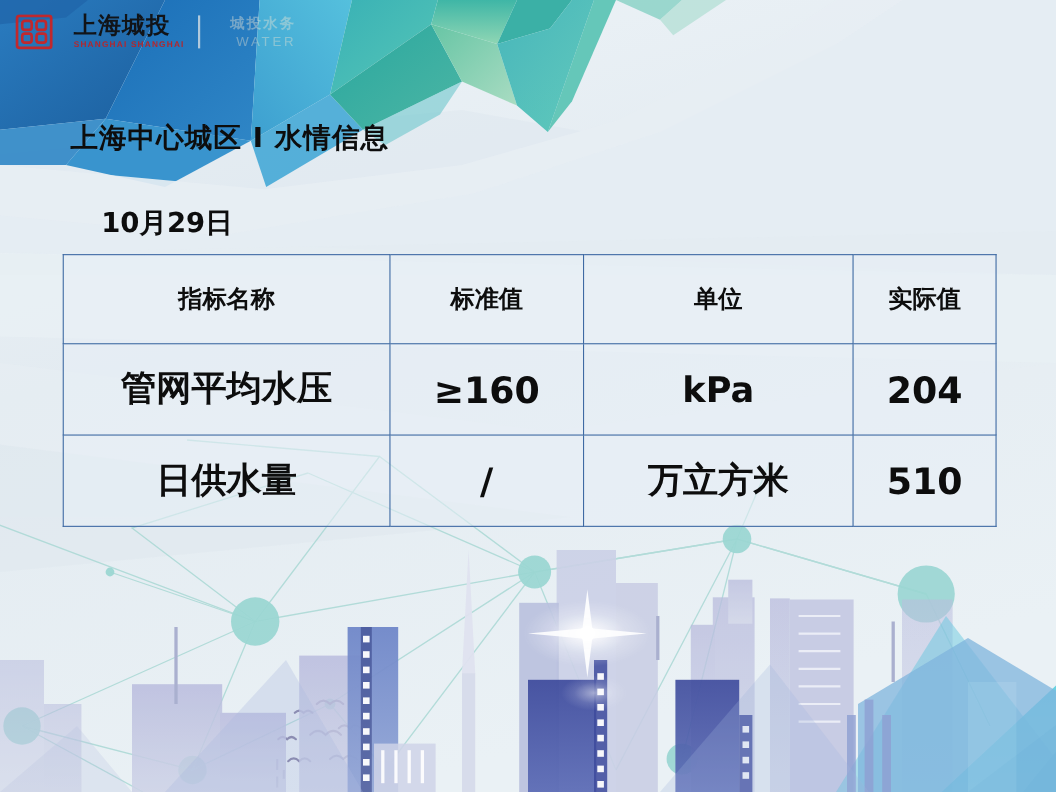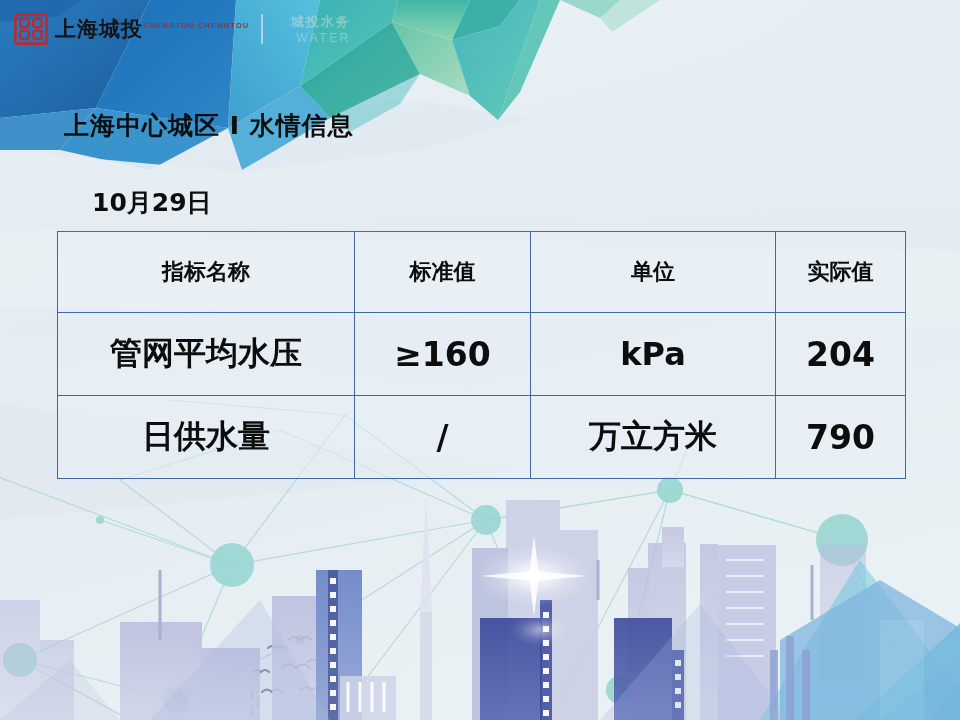--- a/index.html
+++ b/index.html
@@ -34,23 +34,23 @@
     align-items: center;
     height: 42px;
     z-index: 30;
   }
   .logo-mark {
     width: 34px;
     height: 32px;
     flex: 0 0 auto;
   }
   .logo-textblock {
-    margin-left: 7px;
+    margin-left: 19px;
     display: flex;
-    flex-direction: row;
+    flex-direction: column;
     justify-content: center;
     line-height: 1;
   }
   .logo-cn {
     font-size: 21px;
     font-weight: bold;
     color: #111418;
     letter-spacing: 1px;
     font-family: "DejaVu Sans", "Liberation Sans", sans-serif;
   }
@@ -434,21 +434,21 @@
   <div class="logo-wrap">
     <svg class="logo-mark" viewBox="0 0 34 32" xmlns="http://www.w3.org/2000/svg">
       <rect x="1.4" y="1.4" width="31.2" height="29.2" rx="2.2" ry="2.2" fill="none" stroke="#c0282d" stroke-width="2.6"></rect>
       <rect x="6.2" y="6.0" width="8.6" height="8.2" rx="2.4" ry="2.4" fill="none" stroke="#c0282d" stroke-width="2.4"></rect>
       <rect x="19.2" y="6.0" width="8.6" height="8.2" rx="2.4" ry="2.4" fill="none" stroke="#c0282d" stroke-width="2.4"></rect>
       <rect x="6.2" y="17.6" width="8.6" height="8.2" rx="2.4" ry="2.4" fill="none" stroke="#c0282d" stroke-width="2.4"></rect>
       <rect x="19.2" y="17.6" width="8.6" height="8.2" rx="2.4" ry="2.4" fill="none" stroke="#c0282d" stroke-width="2.4"></rect>
     </svg>
     <div class="logo-textblock">
       <div class="logo-cn">上海城投</div>
-      <div class="logo-en">CHENGTOU CHENGTOU</div>
+      <div class="logo-en">SHANGHAI SHANGHAI</div>
     </div>
     <div class="logo-divider"></div>
     <div class="logo-sub">
       <div class="logo-sub-cn">城投水务</div>
       <div class="logo-sub-en">WATER</div>
     </div>
   </div>
 
   <div class="slide-title">上海中心城区 Ⅰ 水情信息</div>
   <div class="slide-date">10月29日</div>
@@ -470,18 +470,18 @@
       <tr class="body-row">
         <td>管网平均水压</td>
         <td class="num">≥160</td>
         <td>kPa</td>
         <td class="num">204</td>
       </tr>
       <tr class="body-row">
         <td>日供水量</td>
         <td class="num">/</td>
         <td>万立方米</td>
-        <td class="num">790</td>
+        <td class="num">510</td>
       </tr>
     </tbody>
   </table>
 
 </div>
 
 </body></html>

